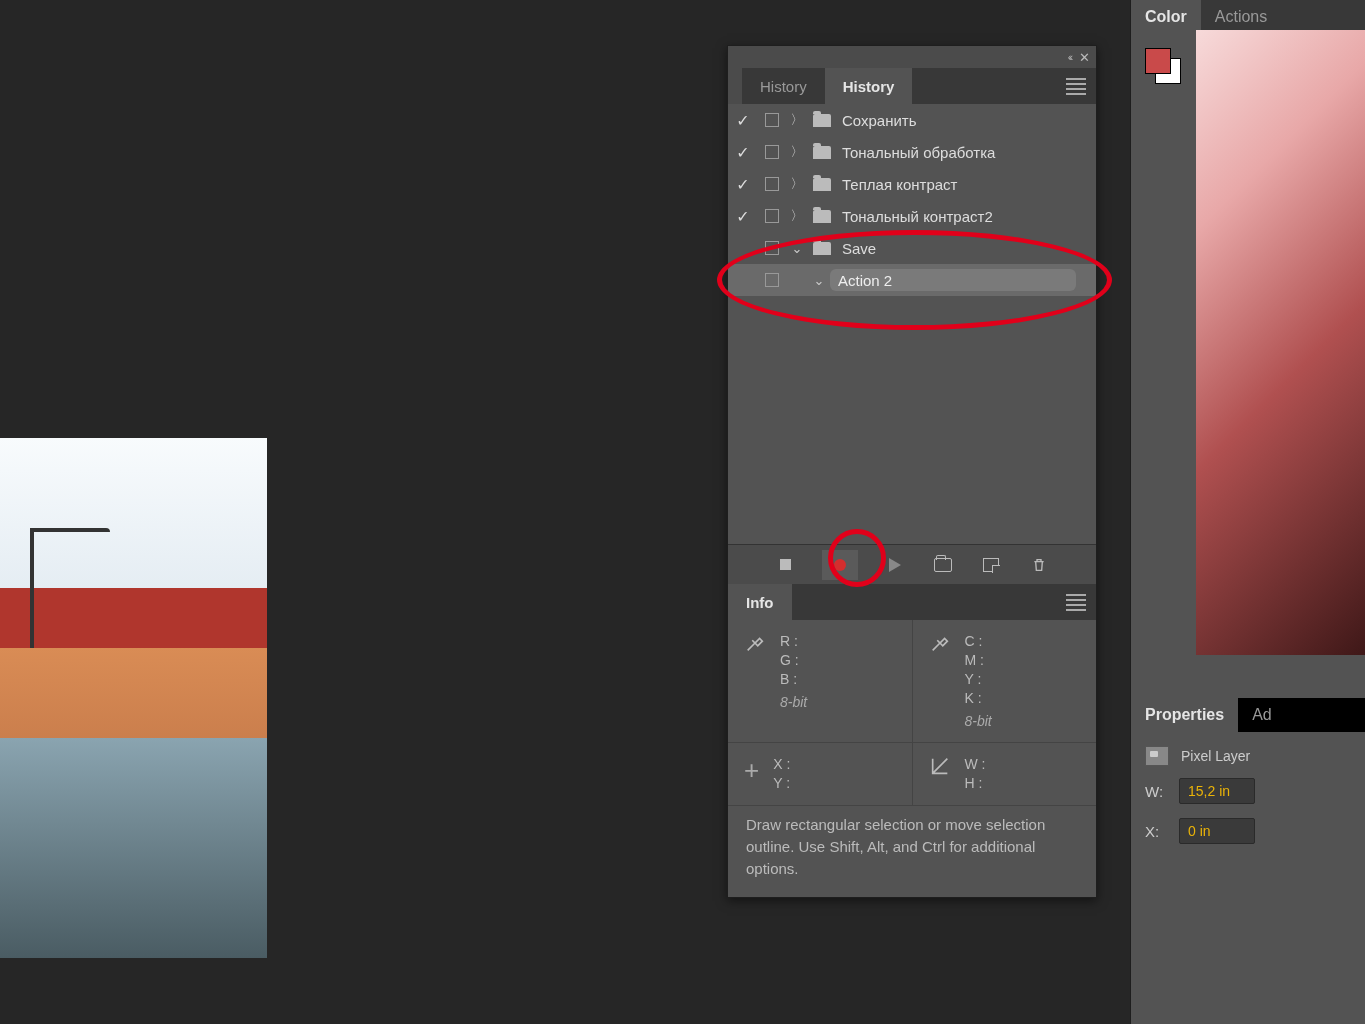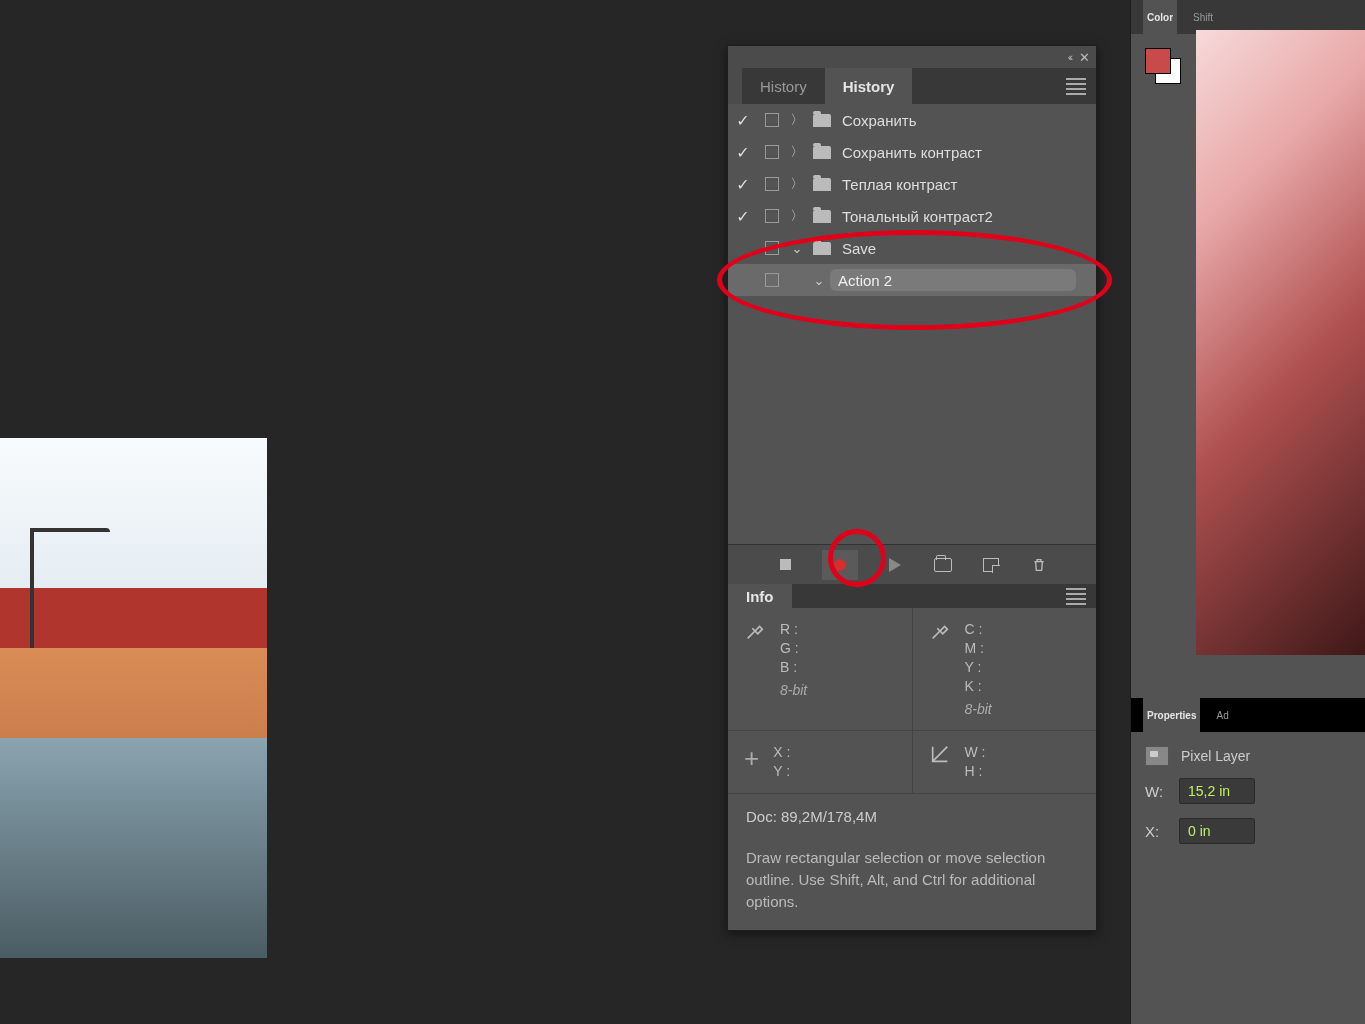--- a/index.html
+++ b/index.html
@@ -46,53 +46,53 @@
   .record-btn{width:36px;height:30px;background:#5a5a5a;display:flex;align-items:center;justify-content:center;}
   .record-dot{width:12px;height:12px;background:#d42e2e;border-radius:50%;}
   .play-icon{width:0;height:0;border-left:12px solid #888;border-top:7px solid transparent;border-bottom:7px solid transparent;}
   .newset-icon{width:18px;height:14px;border:1.5px solid #bbb;border-radius:2px;position:relative;}
   .newset-icon::before{content:'';position:absolute;top:-4px;left:1px;width:8px;height:4px;border:1.5px solid #bbb;border-bottom:none;border-radius:2px 2px 0 0;}
   .newaction-icon{width:16px;height:14px;border:1.5px solid #bbb;position:relative;}
   .newaction-icon::after{content:'';position:absolute;right:-2px;bottom:-2px;width:7px;height:7px;background:#4b4b4b;border-top:1.5px solid #bbb;border-left:1.5px solid #bbb;}
   .trash-icon svg{width:16px;height:18px;}
   
   
-  .info-tabs{display:flex;align-items:center;background:#383838;height:24px;}
+  .info-tabs{display:flex;align-items:center;background:#383838;height:36px;}
   .info-body{background:#535353;padding:0;}
   .info-grid{display:flex;}
   .info-cell{flex:1;padding:12px 16px;display:flex;gap:14px;border-right:1px solid #444;border-bottom:1px solid #444;}
   .info-cell:last-child{border-right:none;}
   .eyedrop-icon svg{width:22px;height:22px;}
   .info-lines{font-size:14px;color:#bbb;line-height:1.35;}
   .info-lines .bit{text-align:center;margin-top:4px;color:#aaa;font-style:italic;}
   .cross-icon{font-size:26px;color:#aaa;font-weight:300;}
   .bounds-icon svg{width:22px;height:22px;}
   .doc-line{padding:14px 18px;font-size:15px;color:#ccc;}
   .hint-text{padding:8px 18px 18px;font-size:15px;color:#bbb;line-height:1.45;}
   
   
   .right-dock{position:absolute;right:0;top:0;width:235px;bottom:0;background:#535353;border-left:1px solid #1e1e1e;}
   .dock-tabs{display:flex;background:#383838;height:34px;align-items:center;}
-  .dock-tab{padding:0 4px;height:100%;display:flex;align-items:center;font-size:10px;color:#999;margin-left:12px;}
+  .dock-tab{padding:0 14px;height:100%;display:flex;align-items:center;font-size:16px;color:#999;}
   .dock-tab.active{background:#535353;color:#e5e5e5;font-weight:600;}
   .swatch-area{padding:14px 0 0 14px;display:flex;gap:8px;align-items:flex-start;}
   .swatch-stack{position:relative;width:36px;height:36px;}
   .swatch-bg{position:absolute;right:0;bottom:0;width:26px;height:26px;background:#fff;border:1px solid #000;}
   .swatch-fg{position:absolute;left:0;top:0;width:26px;height:26px;background:#c94a4a;border:1px solid #000;}
   .gradient-box{width:180px;height:625px;background:linear-gradient(135deg,#f7dada 0%,#e8a8a8 25%,#b05050 55%,#3b1616 100%);position:absolute;top:30px;left:65px;}
   
   .properties-section{position:absolute;top:698px;left:0;right:0;}
   .prop-tabs{display:flex;background:#000000;height:34px;align-items:center;}
   .prop-body{padding:14px;}
   .prop-row{display:flex;align-items:center;gap:12px;font-size:14px;color:#ccc;margin-bottom:12px;}
   .pixel-layer-icon{width:24px;height:20px;background:#888;border:1px solid #555;position:relative;}
   .pixel-layer-icon::after{content:'';position:absolute;top:4px;left:4px;width:8px;height:6px;background:#ccc;border-radius:1px;}
   .dim-input{display:flex;align-items:center;gap:10px;margin-bottom:14px;}
   .dim-label{width:24px;font-size:15px;color:#ccc;}
-  .dim-field{background:#3a3a3a;color:#bef264;border:none;padding:4px 8px;font-size:14px;width:76px;height:26px;border:1px solid #2a2a2a;border-radius:2px;}
+  .dim-field{background:#3a3a3a;color:#eab308;border:none;padding:4px 8px;font-size:14px;width:76px;height:26px;border:1px solid #2a2a2a;border-radius:2px;}
   
   
   .anno-circle{position:absolute;border:5px solid #e1001a;border-radius:50%;pointer-events:none;}
   .anno1{left:717px;top:230px;width:395px;height:100px;}
   .anno2{left:828px;top:529px;width:58px;height:58px;}
 </style>
 </head>
 <body>
 
 <div class="canvas-area">
@@ -134,21 +134,21 @@
     </div>
     <div class="action-row">
       <div class="col-check">✓</div>
       <div class="col-dialog">
           <div class="dialog-box"></div>
         </div>
       <div class="col-expand">〉</div>
       <div class="col-icon">
           <div class="folder-icon"></div>
         </div>
-      <div class="col-label">Сохранить контраст</div>
+      <div class="col-label">Тональный обработка</div>
     </div>
     <div class="action-row">
       <div class="col-check">✓</div>
       <div class="col-dialog">
           <div class="dialog-box"></div>
         </div>
       <div class="col-expand">〉</div>
       <div class="col-icon">
           <div class="folder-icon"></div>
         </div>
@@ -262,29 +262,28 @@
           <svg viewBox="0 0 24 24">
               <path fill="none" stroke="#bbb" stroke-width="1.8" d="M4 4v16h16M4 20L20 4"></path>
             </svg>
         </div>
         <div class="info-lines">
           <div>W  :</div>
           <div>H  :</div>
         </div>
       </div>
     </div>
-    <div class="doc-line">Doc:  89,2M/178,4M</div>
     <div class="hint-text">Draw rectangular selection or move selection outline.  Use Shift, Alt, and Ctrl for additional options.</div>
   </div>
 </div>
 
 <div class="right-dock">
   <div class="dock-tabs">
     <div class="dock-tab active">Color</div>
-    <div class="dock-tab">Shift</div>
+    <div class="dock-tab">Actions</div>
   </div>
   <div class="swatch-area">
     <div class="swatch-stack">
       <div class="swatch-bg"></div>
       <div class="swatch-fg"></div>
     </div>
   </div>
   <div class="gradient-box"></div>
 
   <div class="properties-section">

